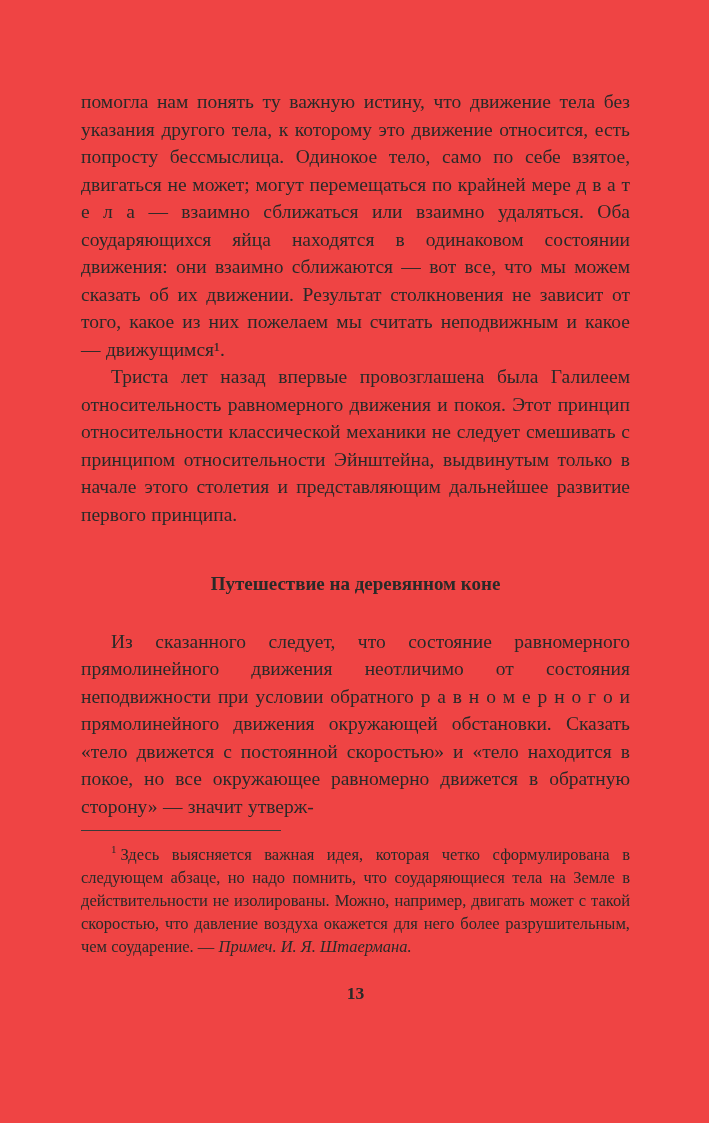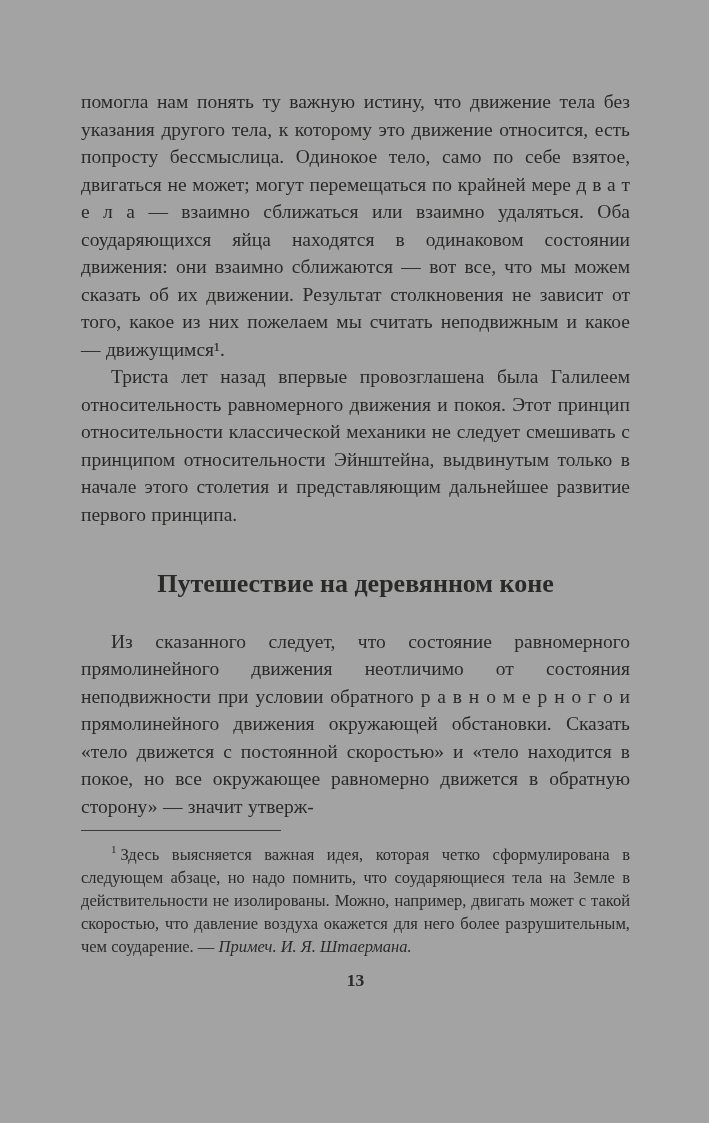--- a/index.html
+++ b/index.html
@@ -13,38 +13,38 @@
 
   body {
     font-family: "Liberation Serif", "DejaVu Serif", serif;
     color: #2a2a28;
   }
 
   .page {
     width: 709px;
     height: 1123px;
     padding: 88px 79px 0 81px;
-    background: #a3a3a3;
+    background: #ef4444;
     position: relative;
   }
 
   .para {
     font-size: 19.5px;
     line-height: 27.5px;
     text-align: justify;
     text-indent: 30px;
     word-spacing: 0.5px;
   }
 
   .para.no-indent {
     text-indent: 0;
   }
 
   .heading {
-    font-size: 26px;
+    font-size: 19px;
     line-height: 27.5px;
     font-weight: bold;
     text-align: center;
     margin-top: 42px;
     margin-bottom: 30px;
   }
 
   .footnote {
     margin-top: 10px;
   }
@@ -69,21 +69,21 @@
   }
 
   .footnote-text i {
     font-style: italic;
   }
 
   .page-number {
     text-align: center;
     font-weight: bold;
     font-size: 17.5px;
-    margin-top: 12px;
+    margin-top: 25px;
   }
 </style>
 </head>
 <body>
 
 <div class="page">
 
   <p class="para no-indent">помогла нам понять ту важную истину, что движение тела без указания другого тела, к которому это движение относится, есть попросту бессмыслица. Одинокое тело, само по себе взятое, двигаться не может; могут перемещаться по крайней мере д в а  т е л а — взаимно сближаться или взаимно удаляться. Оба соударяющихся яйца находятся в одинаковом состоянии движения: они взаимно сближаются — вот все, что мы можем сказать об их движении. Результат столкновения не зависит от того, какое из них пожелаем мы считать неподвижным и какое — движущимся¹.</p>
 
   <p class="para">Триста лет назад впервые провозглашена была Галилеем относительность равномерного движения и покоя. Этот принцип относительности классической механики не следует смешивать с принципом относительности Эйнштейна, выдвинутым только в начале этого столетия и представляющим дальнейшее развитие первого принципа.</p>

